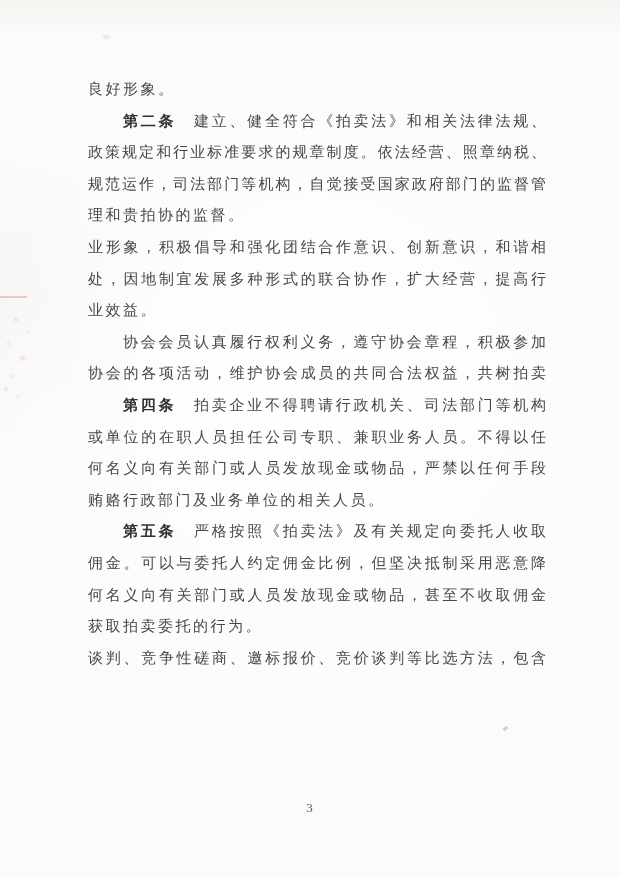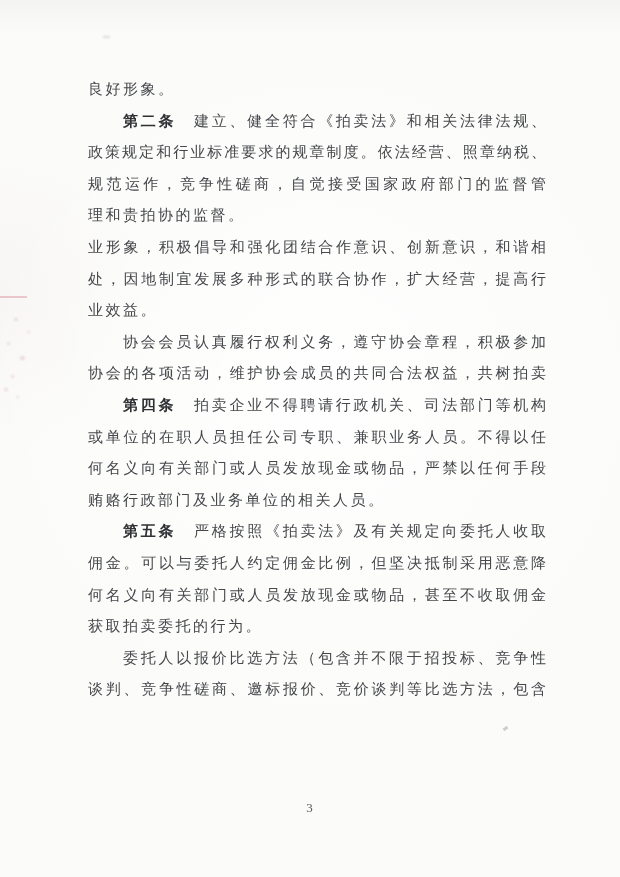--- a/index.html
+++ b/index.html
@@ -72,32 +72,31 @@
 <div class="spk s4"></div>
 <div class="spk s5"></div>
 <div class="spk s6"></div>
 <div class="spk s7"></div>
 <div class="smudge-right"></div>
 
 <div class="doc" id="doc">
     <div class="line"><span>良好形象。</span></div>
     <div class="line just indent"><b class="head">第二条</b><span class="gap"></span><span>建立、健全符合《拍卖法》和相关法律法规、</span></div>
     <div class="line just"><span>政策规定和行业标准要求的规章制度。依法经营、照章纳税、</span></div>
-    <div class="line just"><span>规范运作，竞争性磋商，自觉接受国家政府部门的监督管</span></div>
+    <div class="line just"><span>规范运作，司法部门等机构，自觉接受国家政府部门的监督管</span></div>
     <div class="line"><span>理和贵拍协的监督。</span></div>
     <div class="line just"><span>业形象，积极倡导和强化团结合作意识、创新意识，和谐相</span></div>
     <div class="line just"><span>处，因地制宜发展多种形式的联合协作，扩大经营，提高行</span></div>
     <div class="line"><span>业效益。</span></div>
     <div class="line just indent"><span>协会会员认真履行权利义务，遵守协会章程，积极参加</span></div>
     <div class="line just"><span>协会的各项活动，维护协会成员的共同合法权益，共树拍卖</span></div>
     <div class="line just indent"><b class="head">第四条</b><span class="gap"></span><span>拍卖企业不得聘请行政机关、司法部门等机构</span></div>
     <div class="line just"><span>或单位的在职人员担任公司专职、兼职业务人员。不得以任</span></div>
     <div class="line just"><span>何名义向有关部门或人员发放现金或物品，严禁以任何手段</span></div>
     <div class="line"><span>贿赂行政部门及业务单位的相关人员。</span></div>
     <div class="line just indent"><b class="head">第五条</b><span class="gap"></span><span>严格按照《拍卖法》及有关规定向委托人收取</span></div>
     <div class="line just"><span>佣金。可以与委托人约定佣金比例，但坚决抵制采用恶意降</span></div>
     <div class="line just"><span>何名义向有关部门或人员发放现金或物品，甚至不收取佣金</span></div>
     <div class="line"><span>获取拍卖委托的行为。</span></div>
-    <div class="line just indent"><span>委托人以报价比选方法（包含并不限于招投标、竞争性</span></div>
     <div class="line just"><span>谈判、竞争性磋商、邀标报价、竞价谈判等比选方法，包含</span></div>
   </div>
 
 <div class="pagenum">3</div>
 
 </body></html>

